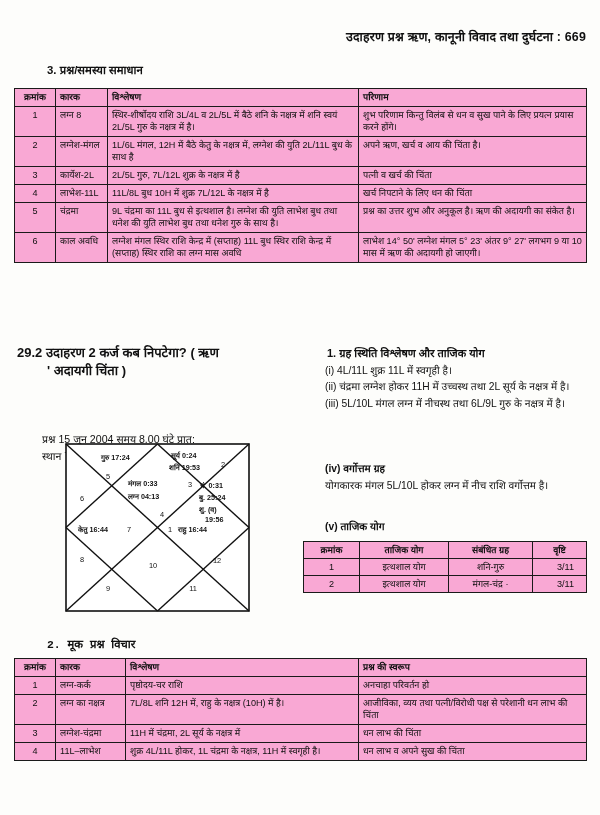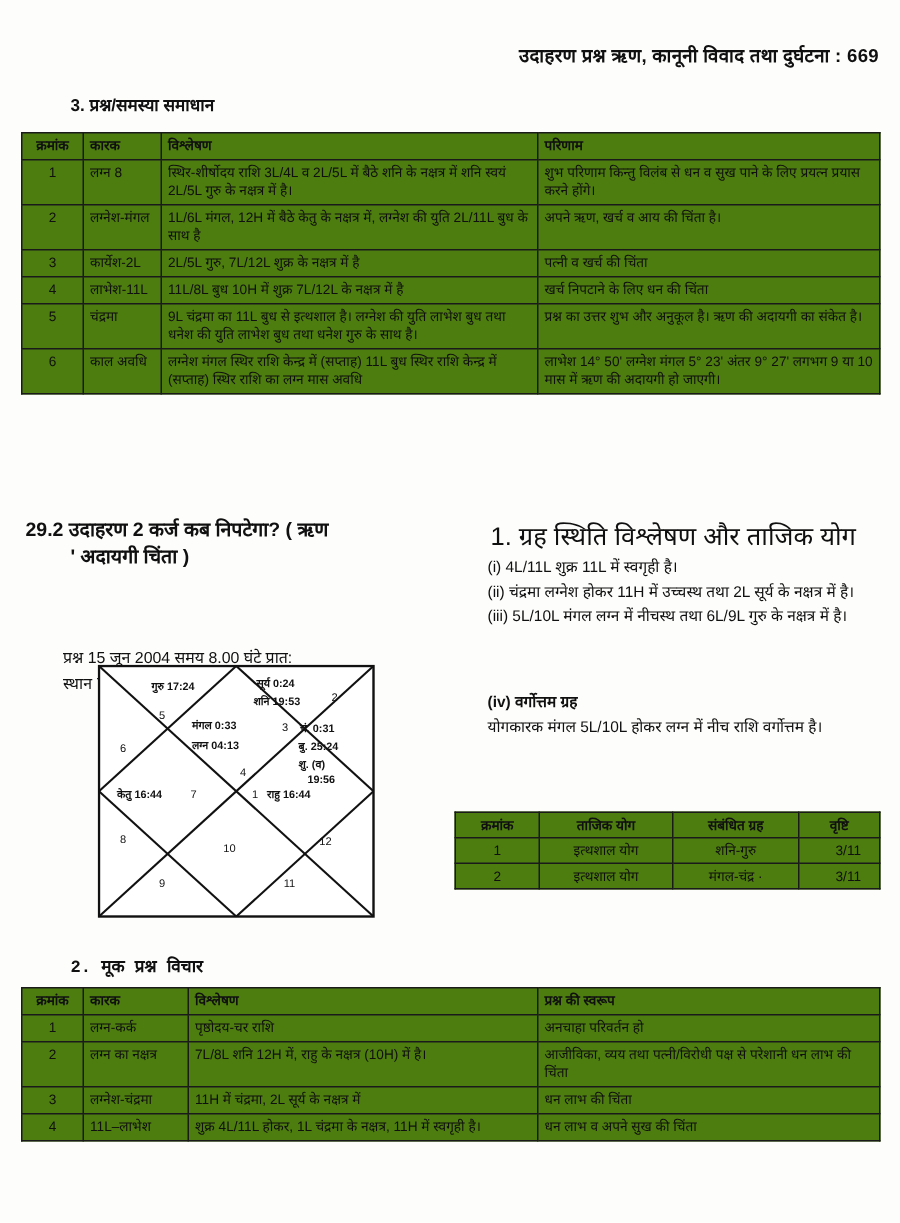--- a/index.html
+++ b/index.html
@@ -41,21 +41,21 @@
     margin-left: 11px;
   }
   #sec3 { left: 36px; top: 62px; }
   #sec2 { left: 36px; top: 636px; font-family: Liberation Mono, monospace; }
 
   
   table.doc {
     position: absolute;
     border-collapse: collapse;
     table-layout: fixed;
-    background: #4d7c0f;
+    background: #f9a8d4;
   }
   table.doc th, table.doc td {
     border: 1px solid #1a1a1a;
     vertical-align: top;
     padding: 2px 4px 3px 4px;
     font-size: 9.1px;
     line-height: 1.32;
   }
   table.doc th {
     font-weight: bold;
@@ -126,21 +126,21 @@
   }
 
   
   .rc {
     position: absolute;
     left: 305px;
     width: 283px;
     font-size: 10.3px;
     line-height: 1.42;
   }
-  .rc .h { font-weight: normal; font-size: 17px; display: block; padding-left: 22px; margin-bottom: 2px;}
+  .rc .h { font-weight: bold; font-size: 11px; display: block; padding-left: 22px; margin-bottom: 2px;}
   .rc p { margin: 0 0 2px 0; text-indent: 20px; }
   #rc-top { top: 346px; }
   #rc-varg { top: 462px; }
   #rc-tajik { top: 520px; }
   .rc .sub { font-weight: bold; }
 
   
   #kundali {
     position: absolute;
     left: 65px;
@@ -277,20 +277,23 @@
     <p>(i) 4L/11L शुक्र 11L में स्वगृही है।</p>
     <p>(ii) चंद्रमा लग्नेश होकर 11H में उच्चस्थ तथा 2L सूर्य के नक्षत्र में है।</p>
     <p>(iii) 5L/10L मंगल लग्न में नीचस्थ तथा 6L/9L गुरु के नक्षत्र में है।</p>
   </div>
 
   <div class="rc" id="rc-varg">
     <p class="sub">(iv) वर्गोत्तम ग्रह</p>
     <p>योगकारक मंगल 5L/10L होकर लग्न में नीच राशि वर्गोत्तम है।</p>
   </div>
 
+  <div class="rc" id="rc-tajik">
+    <p class="sub">(v) ताजिक योग</p>
+  </div>
 
   <table class="doc" id="table-tajik">
     <colgroup>
         <col class="c1">
         <col class="c2">
         <col class="c3">
         <col class="c4">
       </colgroup>
     <thead>
       <tr>

